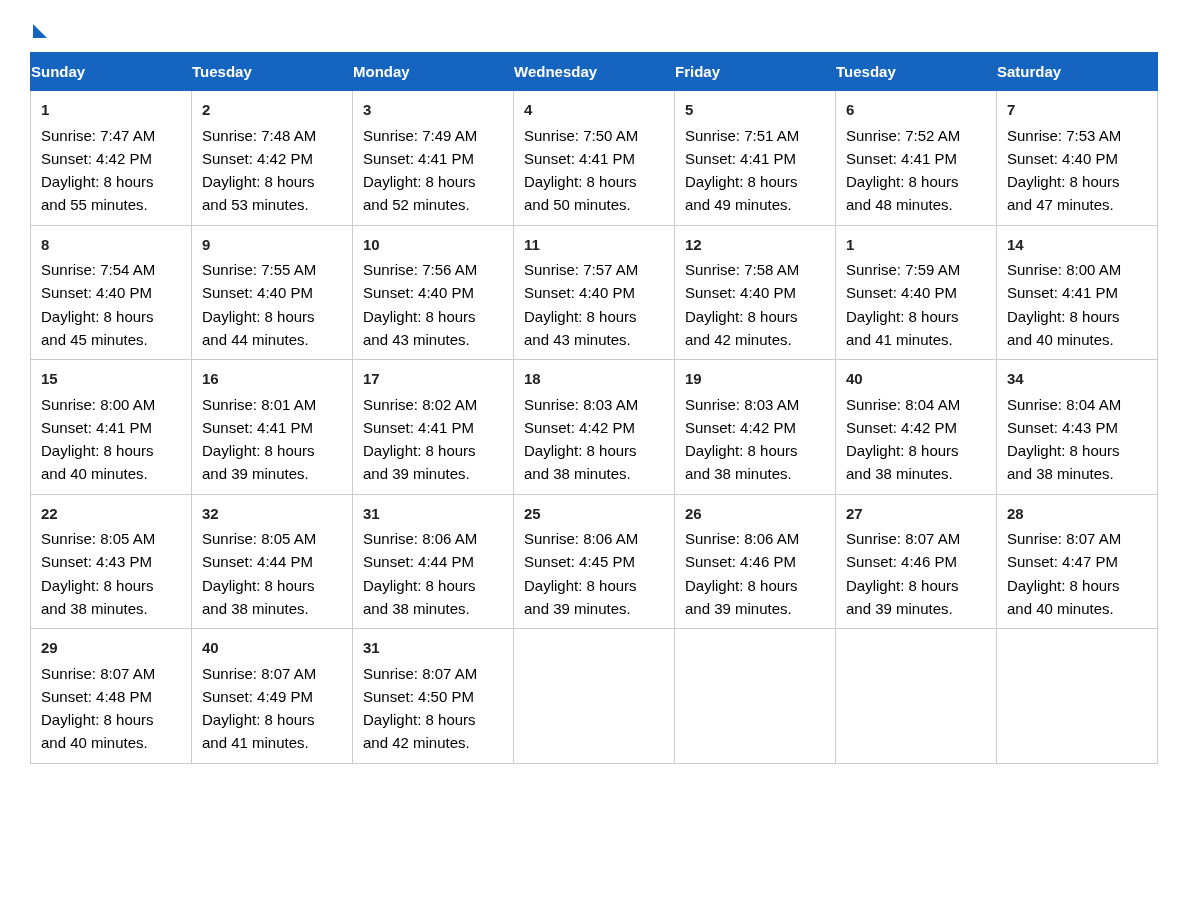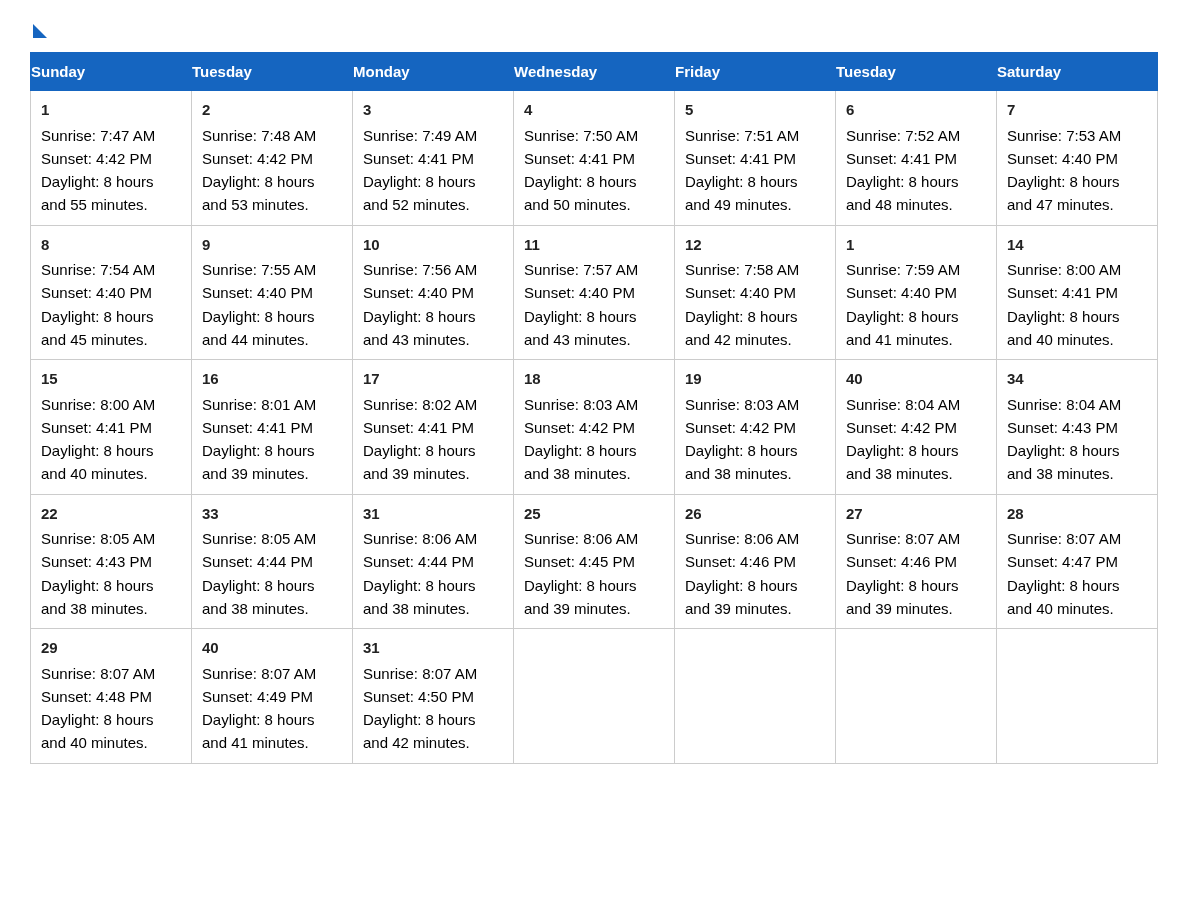--- a/index.html
+++ b/index.html
@@ -221,21 +221,21 @@
           <span class="day-num">34</span>
           <div class="info">Sunrise: 8:04 AM<br>Sunset: 4:43 PM<br>Daylight: 8 hours<br>and 38 minutes.</div>
         </td>
       </tr>
       <tr>
         <td>
           <span class="day-num">22</span>
           <div class="info">Sunrise: 8:05 AM<br>Sunset: 4:43 PM<br>Daylight: 8 hours<br>and 38 minutes.</div>
         </td>
         <td>
-          <span class="day-num">33</span>
+          <span class="day-num">32</span>
           <div class="info">Sunrise: 8:05 AM<br>Sunset: 4:44 PM<br>Daylight: 8 hours<br>and 38 minutes.</div>
         </td>
         <td>
           <span class="day-num">31</span>
           <div class="info">Sunrise: 8:06 AM<br>Sunset: 4:44 PM<br>Daylight: 8 hours<br>and 38 minutes.</div>
         </td>
         <td>
           <span class="day-num">25</span>
           <div class="info">Sunrise: 8:06 AM<br>Sunset: 4:45 PM<br>Daylight: 8 hours<br>and 39 minutes.</div>
         </td>

